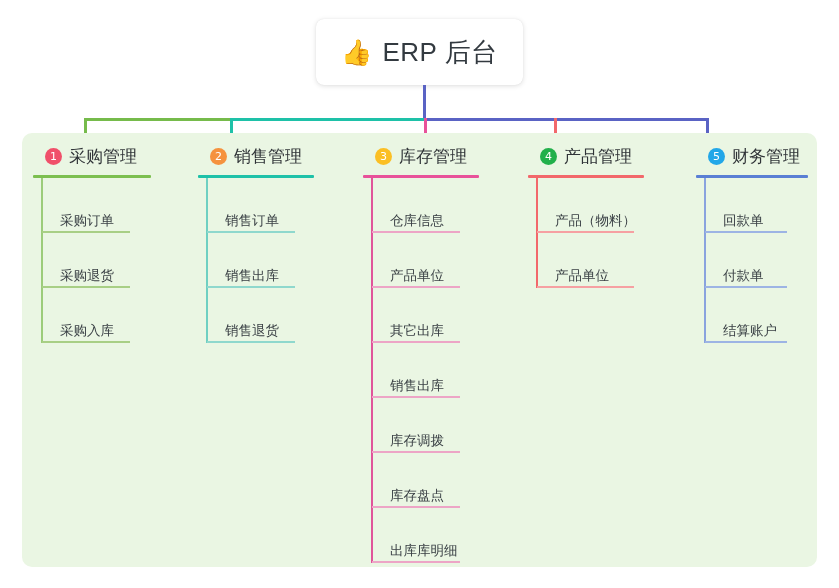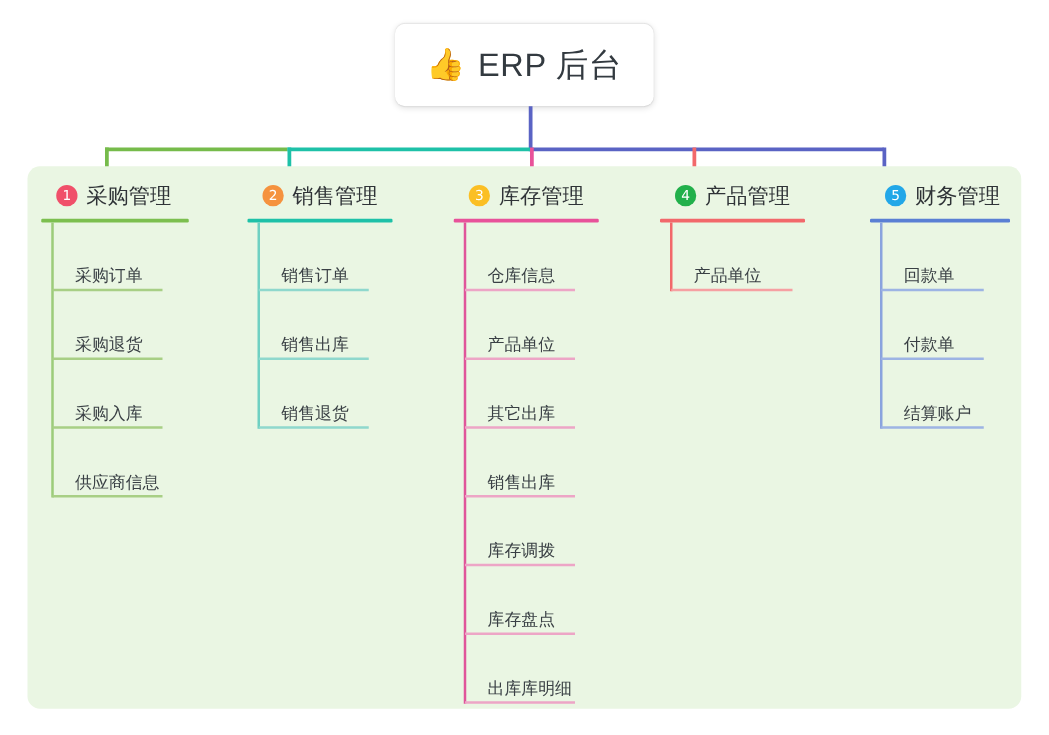--- a/index.html
+++ b/index.html
@@ -166,24 +166,20 @@
           <div class="leaf-rule" style="background: rgb(168, 207, 133); width: 88px;"></div>
         </div>
         <div class="leaf">
           <span class="leaf-label">采购退货</span>
           <div class="leaf-rule" style="background: rgb(168, 207, 133); width: 88px;"></div>
         </div>
         <div class="leaf">
           <span class="leaf-label">采购入库</span>
           <div class="leaf-rule" style="background: rgb(168, 207, 133); width: 88px;"></div>
         </div>
-        <div class="leaf">
-          <span class="leaf-label">供应商信息</span>
-          <div class="leaf-rule" style="background: rgb(168, 207, 133); width: 88px;"></div>
-        </div>
       </div>
     </div>
     <div class="column" style="left: 198px; width: 116px;">
       <div class="col-head">
         <span class="badge" style="background: rgb(245, 146, 62);">2</span>
         <span class="col-title">销售管理</span>
       </div>
       <div class="head-rule" style="background: rgb(30, 193, 168); width: 116px;"></div>
       <div class="leaf-list">
         <div class="spine" style="background: rgb(111, 208, 194);"></div>
@@ -241,20 +237,24 @@
     </div>
     <div class="column" style="left: 528px; width: 116px;">
       <div class="col-head">
         <span class="badge" style="background: rgb(34, 176, 75);">4</span>
         <span class="col-title">产品管理</span>
       </div>
       <div class="head-rule" style="background: rgb(242, 104, 107); width: 116px;"></div>
       <div class="leaf-list">
         <div class="spine" style="background: rgb(242, 104, 107);"></div>
         <div class="leaf">
+          <span class="leaf-label">产品（物料）</span>
+          <div class="leaf-rule" style="background: rgb(246, 160, 162); width: 97px;"></div>
+        </div>
+        <div class="leaf">
           <span class="leaf-label">产品单位</span>
           <div class="leaf-rule" style="background: rgb(246, 160, 162); width: 97px;"></div>
         </div>
       </div>
     </div>
     <div class="column" style="left: 696px; width: 112px;">
       <div class="col-head">
         <span class="badge" style="background: rgb(34, 167, 232);">5</span>
         <span class="col-title">财务管理</span>
       </div>

